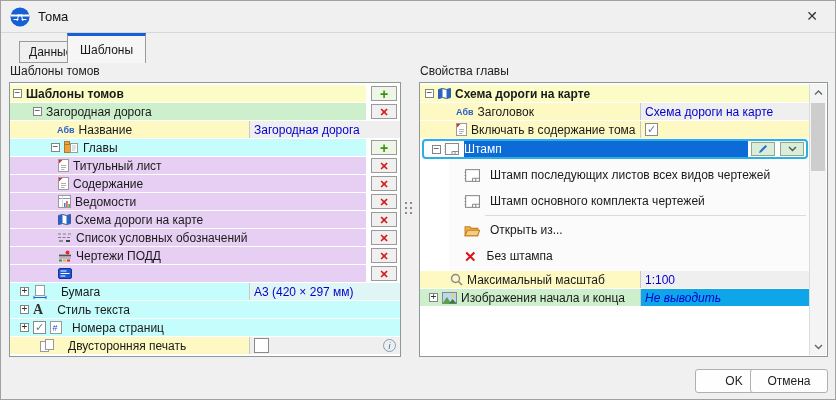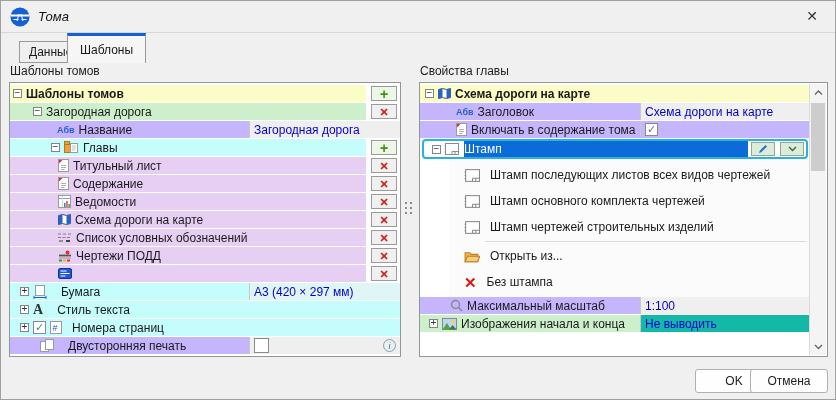--- a/index.html
+++ b/index.html
@@ -5,21 +5,21 @@
   html,body{margin:0;padding:0;}
   body{
     width:836px;height:400px;position:relative;
     background:#f0f0f0;
     font-family:"Liberation Sans", sans-serif;
     font-size:12px;color:#1a1a1a;
     box-sizing:border-box;border:1px solid #a0a0a0;
     overflow:hidden;
   }
   
-  .titlebar{position:absolute;top:0;left:0;right:0;height:31px;display:flex;align-items:center;padding-left:9px;gap:8px;font-style:italic;}
+  .titlebar{position:absolute;top:0;left:0;right:0;height:31px;display:flex;align-items:center;padding-left:9px;gap:8px;}
   .title-text{font-size:13px;color:#111;}
   .close-btn{position:absolute;top:0;right:0;width:46px;height:30px;display:flex;align-items:center;justify-content:center;font-size:14px;color:#333;cursor:pointer;}
   .tline{position:absolute;top:31px;left:0;right:0;height:1px;background:#d8d8d8;}
   
   .tab-data{position:absolute;left:18px;top:40px;height:22px;box-sizing:border-box;border:1px solid #9a9a9a;background:#f0f0f0;padding:0 9px;display:flex;align-items:center;}
   .tab-templates{position:absolute;left:66px;top:32px;height:30px;box-sizing:border-box;border:1px solid #9a9a9a;border-top:3px solid #1560d4;border-bottom:none;background:#f6f6f6;padding:0 12px;display:flex;align-items:center;z-index:2;}
   
   .plabel{position:absolute;top:63px;font-size:12px;color:#222;}
   .plabel.left{left:9px;} .plabel.right{left:419px;}
   
@@ -34,21 +34,21 @@
   .main.fixL{width:239px;}
   .main.fixR{width:220px;}
   .lb{white-space:nowrap;}
   .bold{font-weight:bold;}
   .vcell{flex:1;border-left:1px solid #c8c8c8;display:flex;align-items:center;padding-left:4px;color:#0202cf;box-sizing:border-box;white-space:nowrap;}
   .bcol{width:31px;background:#fff;display:flex;align-items:center;justify-content:flex-end;padding-right:3px;}
   
   .bg-yellow{background:#fcfcc6;} .bg-green{background:#cdefcb;}
   .bg-cyan{background:#c5fcfc;}  .bg-palecyan{background:#e0f6f6;}
   .bg-purple{background:#e6cff3;} .bg-gray{background:#efefef;}
-  .bg-white{background:#c4b5fd;}    .bg-greenv{background:#14b8a6;}
+  .bg-white{background:#fef9c3;}    .bg-greenv{background:#0ea5e9;font-style:italic;}
   
   .p0{padding-left:3px;} .p1{padding-left:23px;} .p2{padding-left:41px;}
   .p3{padding-left:48px;} .pn{padding-left:47px;} .pb{padding-left:10px;}
   .pd{padding-left:30px;}
   .rp0{padding-left:5px;} .rp1{padding-left:36px;} .rpb{padding-left:9px;}
   
   .exp{width:9px;height:9px;box-sizing:border-box;border:1px solid #848484;background:#fff;font-size:10px;line-height:6px;text-align:center;color:#333;flex:none;overflow:hidden;}
   
   .ico{display:inline-flex;align-items:center;justify-content:center;flex:none;}
   .ic-abc{font-size:9px;color:#2b5fc7;font-weight:bold;flex:none;}
@@ -431,30 +431,20 @@
       <div class="mitem">
         <span class="ico">
           <svg width="16" height="13" viewBox="0 0 15 12">
               <rect x="1.5" y="0.5" width="13" height="11" fill="#fff" stroke="#8a8a8a"></rect>
               <path d="M8 8.5h6.5M8 8.5v3M11 8.5v3" stroke="#8a8a8a"></path>
               <path d="M0.5 3h1.5M0.5 6h1.5M0.5 9h1.5" stroke="#8a8a8a"></path>
             </svg>
         </span>
         <span>Штамп основного комплекта чертежей</span>
       </div>
-      <div class="mitem">
-        <span class="ico">
-          <svg width="16" height="13" viewBox="0 0 15 12">
-              <rect x="1.5" y="0.5" width="13" height="11" fill="#fff" stroke="#8a8a8a"></rect>
-              <path d="M8 8.5h6.5M8 8.5v3M11 8.5v3" stroke="#8a8a8a"></path>
-              <path d="M0.5 3h1.5M0.5 6h1.5M0.5 9h1.5" stroke="#8a8a8a"></path>
-            </svg>
-        </span>
-        <span>Штамп чертежей строительных изделий</span>
-      </div>
       <div class="msep"></div>
       <div class="mitem">
         <span class="ico">
           <svg width="16" height="13" viewBox="0 0 15 12">
               <path d="M1 2.5 H5.5 L7 4 H13 V11 H1 Z" fill="#f0b050" stroke="#c08020"></path>
               <path d="M1 11 L3.2 5.8 H14.8 L12.6 11 Z" fill="#f8cc80" stroke="#c08020"></path>
             </svg>
         </span>
         <span>Открыть из...</span>
       </div>

